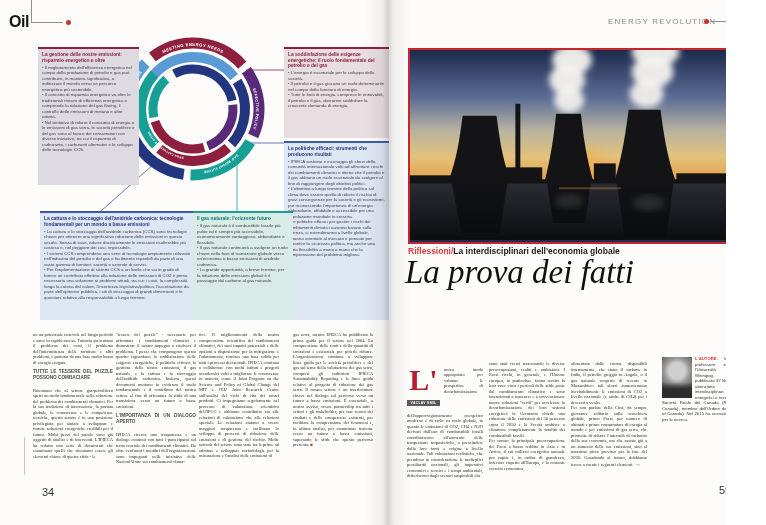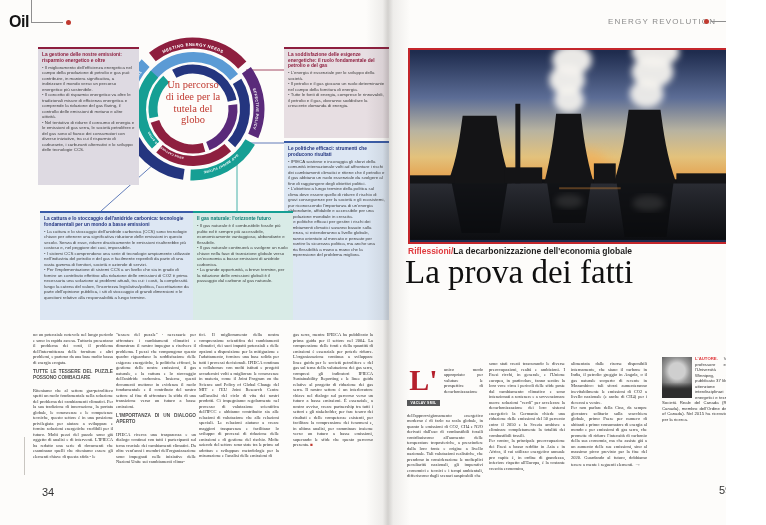--- a/index.html
+++ b/index.html
@@ -35,21 +35,21 @@
   .col-head{font-family:"Liberation Sans",sans-serif;font-weight:bold;font-size:4.7px;
             color:#4d4d4d;margin:4px 0 2px;line-height:1.18;white-space:normal;}
   .endmark{color:#c0392f;font-size:4.5px;}
   
   .photo{position:absolute;left:408px;top:48px;width:328px;height:192px;border:2px solid #c4262b;background:#1f2c4e;}
   .badge{position:absolute;left:744px;top:50px;width:20px;height:20px;border:2px dotted #6b86b5;border-radius:50%;}
   .badge-dot{position:absolute;left:6px;top:6px;width:8px;height:8px;border-radius:50%;background:#c0392f;}
   .kicker{position:absolute;left:408px;top:246px;font-size:8.5px;font-weight:bold;color:#1d1d1d;}
   .kicker-red{color:#e03a3e;}
   .headline{position:absolute;left:405px;top:256px;font-family:"Liberation Serif",serif;
-            font-size:33px;line-height:1;color:#101010;}
+            font-size:33px;line-height:1;color:#101010;font-style:italic;}
   .standfirst{position:absolute;left:408px;top:309px;width:305px;font-family:"Liberation Serif",serif;
               font-size:10.5px;line-height:1.18;color:#222;}
   .col35{position:absolute;top:356px;width:76px;height:156px;overflow:hidden;
          font-family:"Liberation Serif",serif;font-size:4.5px;line-height:1.22;
          text-align:justify;color:#2c2c2c;white-space:pre-line;}
   .dropcap{float:left;width:33px;margin:1px 4px 1px 0;text-align:center;}
   .dropcap-letter{font-family:"Liberation Serif",serif;font-weight:bold;font-size:30px;line-height:.82;color:#b5202c;display:block;}
   .byline-bar{display:block;margin-top:2px;background:#57585a;color:#fff;font-family:"Liberation Sans",sans-serif;
               font-size:3.4px;font-weight:bold;letter-spacing:.3px;padding:1px 0;white-space:normal;text-align:center;}
   .arrow{color:#777;font-family:"Liberation Sans",sans-serif;font-size:6.5px;}
@@ -112,21 +112,20 @@
         <path id="arcBL" d="M 64.8,128.9 A 49,49 0 0 1 31.7,104.0"></path>
       </defs>
       <g fill="#ffffff" font-family="Liberation Sans, sans-serif" font-weight="bold" text-anchor="middle">
         <text font-size="4.2" letter-spacing=".4"><textPath href="#arcTop" startOffset="50%">MEETING ENERGY NEEDS</textPath></text>
         <text font-size="3.8" letter-spacing=".3"><textPath href="#arcRight" startOffset="50%">EFFECTIVE POLICY</textPath></text>
         <text font-size="3.2" letter-spacing=".2"><textPath href="#arcBR" startOffset="50%">GAS' BRIGHT FUTURE</textPath></text>
         <text font-size="3.6" letter-spacing=".3"><textPath href="#arcLeft" startOffset="50%">MANAGING OUR EMISSIONS</textPath></text>
         <text font-size="2.8" letter-spacing=".2"><textPath href="#arcBL" startOffset="50%">CARBON CAPTURE AND STORAGE</textPath></text>
       </g>
     </svg>
-    <div class="ring-center">Un percorso di idee per la tutela del globo</div>
   </div>
 
   <div class="box bg-gray" style="left:38px;top:47px;width:93px;height:131px;">
     <div class="box-title t-maroon">La gestione delle nostre emissioni: risparmio energetico e oltre</div>
     <div class="box-body">• Il miglioramento dell'efficienza energetica nel campo della produzione di petrolio e gas può contribuire, in maniera significativa, a indirizzare il mondo verso un percorso energetico più sostenibile.
 • Il concetto di risparmio energetico va oltre le tradizionali misure di efficienza energetica e comprende la riduzione del gas flaring, il controllo delle emissioni di metano e altre attività.
 • Nel tentativo di ridurre il consumo di energia e le emissioni di gas serra, le società petrolifere e del gas sono al fianco dei consumatori con diverse iniziative, tra cui il risparmio di carburante, i carburanti alternativi e lo sviluppo delle tecnologie CCS.</div>
   </div>
   <div class="box bg-pink" style="left:284px;top:47px;width:97px;height:84px;">
     <div class="box-title t-maroon">La soddisfazione delle esigenze energetiche: il ruolo fondamentale del petrolio e del gas</div>
@@ -233,21 +232,21 @@
       <rect x="150" y="136" width="62" height="2" fill="#c97f35" opacity=".4"></rect>
       <ellipse cx="160" cy="150" rx="14" ry="7" fill="#e8e6e2" opacity=".12" filter="url(#blur3)"></ellipse>
       <ellipse cx="240" cy="152" rx="16" ry="8" fill="#e8e6e2" opacity=".12" filter="url(#blur3)"></ellipse>
     </svg>
   </div>
   <div class="badge">
       <div class="badge-dot"></div>
     </div>
 
   <div class="kicker">
-    <span class="kicker-red">Riflessioni/</span><span>La decarbonizzazione dell'economia globale</span>
+    <span class="kicker-red">Riflessioni/</span><span>La interdisciplinari dell'economia globale</span>
   </div>
   <div class="headline">La prova dei fatti</div>
 
   <div class="col35" style="left:407px;">
     <span class="dropcap">
       <span class="dropcap-letter">L'</span>
       <span class="byline-bar">VACLAV SMIL</span>
     </span>
     <span>unico modo appropriato per valutare le prospettive di decarbonizzazione dell'approvvigionamento energetico moderno è di farlo su scala globale, in quanto le emissioni di CO2, CH4 e N2O derivati dall'uso di combustibili fossili contribuiscono all'aumento delle temperature troposferiche, a prescindere dalla loro fonte e origine a livello nazionale. Tali valutazioni realistiche, che prendono in considerazione le molteplici peculiarità nazionali, gli imperativi economici e tecnici e i tempi ambientali, differiscono dagli scenari auspicabili che</span>
   </div>

